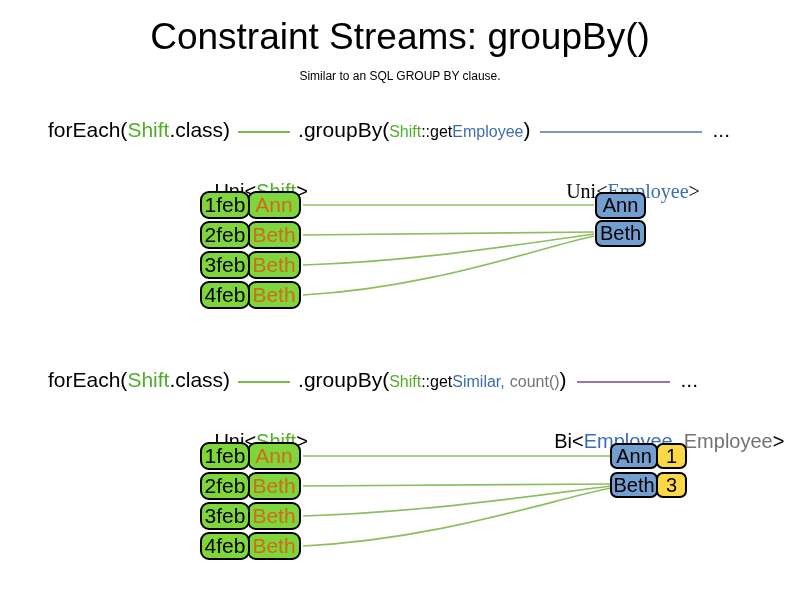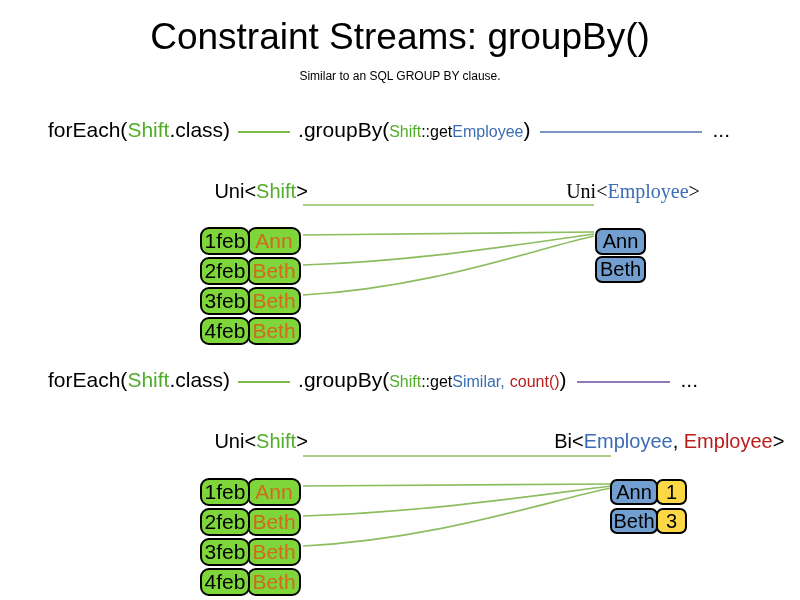--- a/index.html
+++ b/index.html
@@ -5,41 +5,41 @@
   html,body { margin:0; padding:0; background:#fff; }
   .slide {
     position:relative; width:800px; height:600px; background:#ffffff;
     font-family:"Liberation Sans", sans-serif; overflow:hidden; color:#000;
   }
   .title    { position:absolute; top:16px; left:0; width:800px; text-align:center; font-size:37px; letter-spacing:0; }
   .subtitle { position:absolute; top:69px; left:0; width:800px; text-align:center; font-size:12px; }
 
   .t-green  { color:#52ad2b; }
   .t-blue   { color:#3c6cb4; }
-  .t-gold   { color:#b91c1c; }
+  .t-gold   { color:#737373; }
 
   .code-row { position:absolute; display:flex; align-items:baseline; font-size:21px; white-space:pre; }
   #code1 { left:48px; top:118px; width:682px; }
   #code2 { left:48px; top:368px; width:650px; }
   .code-small { font-size:16px; }
   .gap-before { margin-left:5px; }
   .hline { align-self:center; height:0; border-top:2px solid; transform:translateY(2px); }
   .hline.green  { border-color:#7cbb46; width:52px; margin:0 8px; flex:0 0 auto; }
   .hline.blue   { border-color:#7b96c4; flex:1 1 auto; margin:0 10px; }
   .hline.purple { border-color:#9279b6; flex:1 1 auto; margin:0 10px; }
 
   .stream-label { position:absolute; font-size:20px; text-align:center; white-space:pre; }
   #label1-left  { left:190px; width:120px; top:157px; }
   #label1-right { left:538px; width:170px; top:157px;font-family:Liberation Serif, serif; }
   #label2-left  { left:190px; width:120px; top:407px; }
   #label2-right { left:532px; width:236px; top:407px; }
 
   .connectors { position:absolute; left:0; top:0; z-index:0; pointer-events:none; }
 
-  .row-abs { position:absolute; display:flex; z-index:1;margin-top:36px; }
+  .row-abs { position:absolute; display:flex; z-index:1; }
   .box { box-sizing:border-box; border:2px solid #000; display:flex; align-items:center; justify-content:center; }
   .date-box { width:50px; height:28px; background:#7ed63a; border-radius:9px; font-size:21px; color:#000; position:relative; z-index:2; }
   .empl-box { width:54px; height:28px; background:#7ed63a; border-radius:9px; font-size:21px; color:#d2691e; margin-left:-3px; }
   .blue-box   { background:#729fcf; border-radius:7px; font-size:20px; color:#000; position:relative; z-index:2; }
   .blue-box.s1 { width:51px; height:27px; }
   .blue-box.s2 { width:48px; height:26px; }
   .count-box  { width:31px; height:26px; background:#fcd846; border-radius:7px; font-size:20px; color:#000; margin-left:-2px; }
 
   .shift-left { left:200px; }
 </style>

